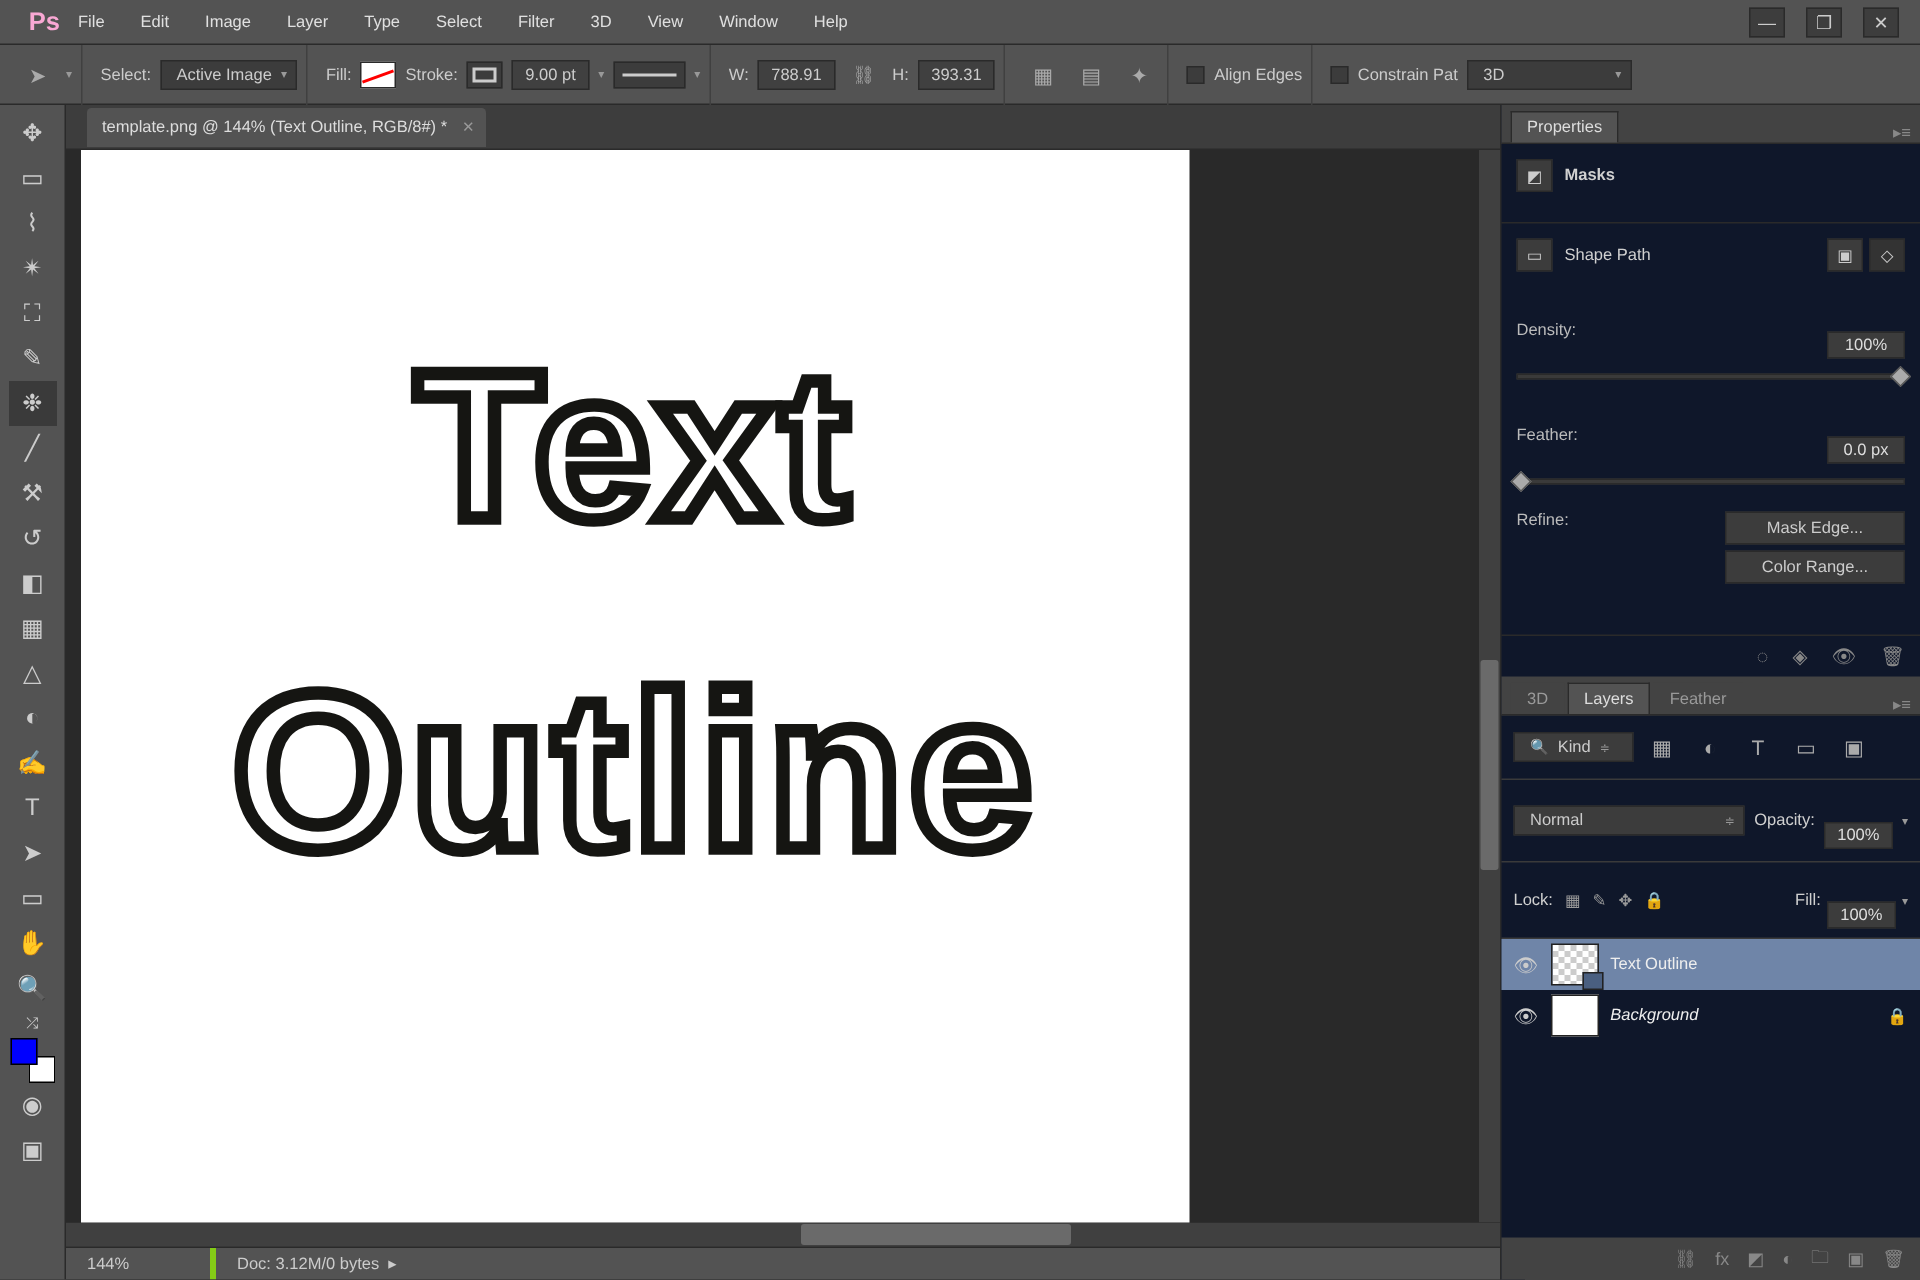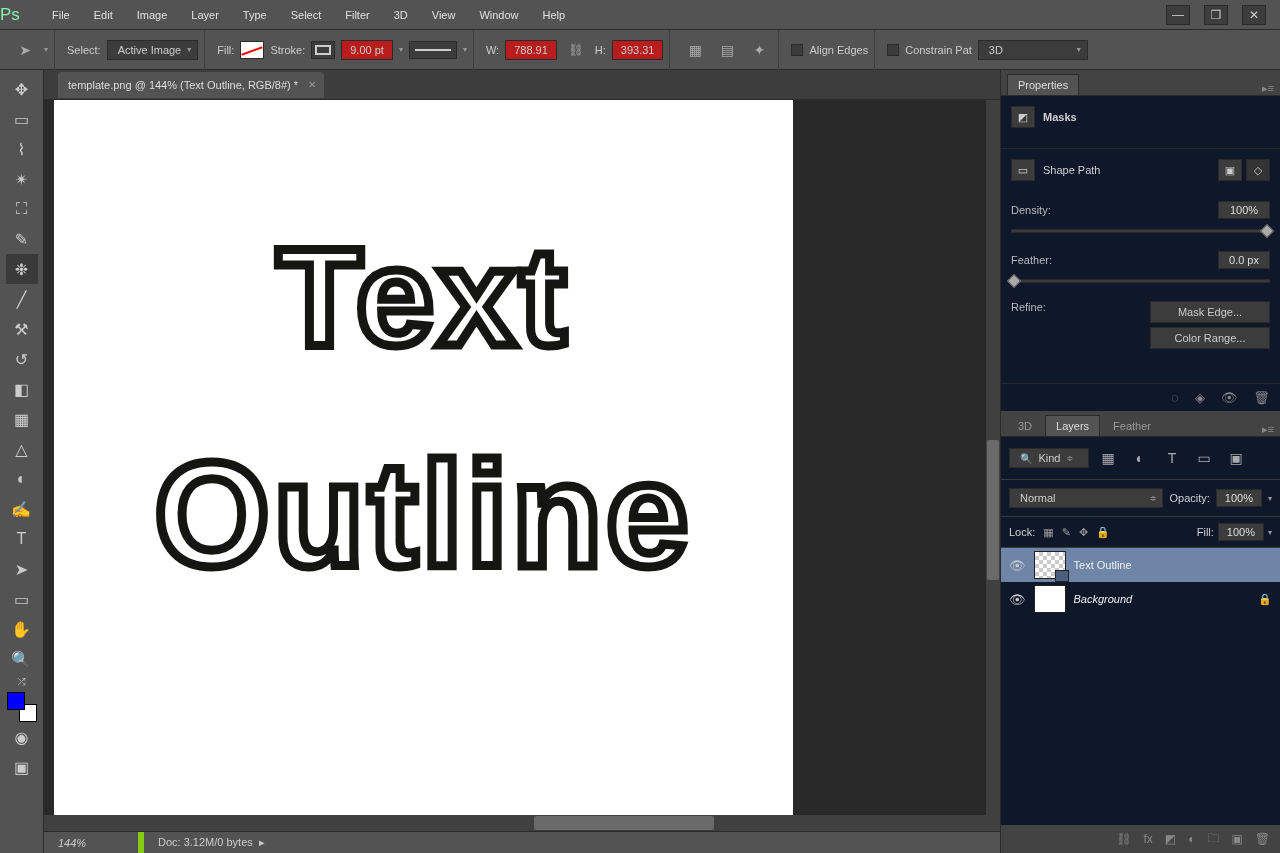--- a/index.html
+++ b/index.html
@@ -1,26 +1,26 @@
 <!DOCTYPE html>
 <html><head>
 <meta charset="utf-8">
 <style>
 * { margin: 0; padding: 0; box-sizing: border-box; font-family: "Segoe UI", Tahoma, sans-serif; font-size: 11px; user-select: none; }
 body { background: #535353; color: #d0d0d0; width: 1280px; height: 853px; overflow: hidden; position: relative; }
 .menubar { height: 30px; background: #535353; display: flex; align-items: center; border-bottom: 1px solid #2a2a2a; }
-.ps-logo { width: 40px; text-align: left; font-size: 17px; font-weight: normal; color: #86efac; }
+.ps-logo { width: 40px; text-align: right; font-size: 17px; font-weight: bold; color: #f9a8d4; }
 .menu-item { padding: 0 12px; height: 30px; line-height: 30px; color: #e0e0e0; cursor: default; }
 .win-controls { margin-left: auto; display: flex; gap: 14px; padding-right: 14px; }
 .win-btn { width: 24px; height: 20px; background: #3d3d3d; border: 1px solid #2a2a2a; display:flex; align-items:center; justify-content:center; color:#ccc; font-size:12px; }
 .optbar { height: 40px; background: #535353; display: flex; align-items: center; border-bottom: 1px solid #2a2a2a; padding: 0 6px; gap: 6px; }
 .opt-group { display: flex; align-items: center; gap: 6px; padding: 0 6px; height: 40px; border-right: 1px solid #404040; }
 .opt-group:last-child{border-right:none;}
 .opt-label { color: #ccc; font-size: 11px; }
-.opt-field { background: #b91c1c; border: 1px solid #2a2a2a; padding: 3px 8px; color: #ccc; font-size: 11px; min-width: 50px; text-align: right; }
+.opt-field { background: #404040; border: 1px solid #2a2a2a; padding: 3px 8px; color: #ccc; font-size: 11px; min-width: 50px; text-align: right; }
 .opt-drop { background: #3c3c3c; border: 1px solid #2a2a2a; padding: 3px 6px 3px 10px; color: #ccc; display:flex; align-items:center; gap:6px; }
 .caret { font-size: 8px; color:#999; }
 .swatch { width: 24px; height: 18px; border: 1px solid #2a2a2a; }
 .no-fill { background: white; position: relative; }
 .no-fill::after { content:""; position:absolute; left:0; right:0; top:50%; border-top:2px solid red; transform: rotate(-20deg);}
 .stroke-sw { background: #3c3c3c; display:flex; align-items:center; justify-content:center;}
 .stroke-sw .inner{width:16px; height:10px; border:2px solid #ccc;}
 .line-sw { background:#3c3c3c; width:48px; display:flex;align-items:center;justify-content:center;}
 .line-sw .ln{ width:36px; border-top:2px solid #ccc;}
 .icon-btn { width: 26px; height: 26px; display:flex; align-items:center; justify-content:center; color:#aaa; font-size:14px; }
@@ -34,33 +34,33 @@
 .bg-color { width:18px; height:18px; background:#fff; border:1px solid #000; position:absolute; right:0; bottom:0;}
 .doc-area { flex: 1; background: #292929; display:flex; flex-direction:column; position:relative;}
 .doc-tabs { height: 30px; background: #3d3d3d; display:flex; align-items:center; padding-left:14px; border-bottom:1px solid #2a2a2a;}
 .doc-tab { background: #535353; height:26px; padding: 0 8px 0 10px; display:flex; align-items:center; gap:10px; color:#ddd; font-size:11px; border-radius:3px 3px 0 0;}
 .doc-tab .x { color:#999; font-size:10px;}
 .canvas-wrap { flex:1; background:#292929; display:flex; align-items:flex-start; justify-content:flex-start; overflow:hidden; position:relative;}
 .canvas { width:739px; height:716px; background:#fff; margin-left:10px; margin-right:12px; display:flex; flex-direction:column; align-items:center; justify-content:flex-start; padding-top:120px;}
 .outline-text{ font-size: 140px; font-weight:800; font-family: Arial, sans-serif; -webkit-text-stroke: 9px #151512; color: #fff; letter-spacing: 4px; line-height:1.1;}
 .outline-text.line2{ font-size:148px; margin-top:60px;}
 .statusbar{ height:22px; background:#535353; border-top:1px solid #2a2a2a; display:flex; align-items:center; font-size:11px; color:#ccc;}
-.statusbar .zoom{ width:100px; padding-left:14px; border-right:6px solid #84cc16; height:100%; display:flex; align-items:center;font-style:italic;}
+.statusbar .zoom{ width:100px; padding-left:14px; border-right:4px solid #84cc16; height:100%; display:flex; align-items:center;}
 .statusbar .docsize{ padding-left:14px;}
 .h-scroll{ height:16px; background:#404040; display:flex; align-items:center;}
 .h-scroll .thumb{ height:14px; background:#6a6a6a; width:180px; margin-left:490px; border-radius:2px;}
 .panels { width: 280px; background:#0f172a; border-left:1px solid #2a2a2a; display:flex; flex-direction:column;}
 .panel-tab-row{ height:26px; display:flex; align-items:flex-end; border-bottom:1px solid #2a2a2a; background:#434343; padding-left:6px; gap:2px;}
 .panel-tab{ padding:4px 10px; background:#535353; border:1px solid #2a2a2a; border-bottom:none; color:#ddd;}
 .panel-tab.inactive{ background:#434343; color:#999; border-color:transparent;}
 .panel-body{ padding:10px; border-bottom:1px solid #2a2a2a;}
 .prop-row{ display:flex; align-items:center; gap:8px; margin-bottom:20px;}
 .prop-row.tight{margin-bottom:10px;}
 .prop-label{ color:#bbb; flex:1;}
-.prop-val{ background:#3c3c3c; border:1px solid #2a2a2a; padding:2px 8px; color:#ddd; min-width:52px; text-align:center;}
+.prop-val{ background:#3c3c3c; border:1px solid #2a2a2a; padding:2px 8px; color:#ddd; min-width:52px; text-align:center;margin-top:20px;}
 .slider{ height:4px; background:#3a3a3a; position:relative; margin-bottom:18px; border:1px solid #2a2a2a;}
 .slider .knob{ width:10px; height:10px; background:#aaa; border:1px solid #555; position:absolute; top:-4px; transform:rotate(45deg);}
 .btn{ background:#3c3c3c; border:1px solid #2a2a2a; padding:4px 10px; color:#ccc; width:120px; text-align:center; margin-bottom:4px;}
 .icon-row{ display:flex; justify-content:flex-end; gap:16px; padding:6px 10px;}
 .icon-row span{ color:#888; font-size:13px;}
 .layers-body{ padding:0;}
 .layer-filter{ padding:8px; display:flex; align-items:center; gap:6px; border-bottom:1px solid #3a3a3a;}
 .layer-opts{ padding:8px; display:flex; align-items:center; gap:6px; border-bottom:1px solid #3a3a3a; justify-content:space-between;}
 .layer-lock{ padding:6px 8px; display:flex; align-items:center; gap:8px; border-bottom:1px solid #3a3a3a; justify-content:space-between;}
 .lock-icons{display:flex; gap:8px; color:#999;}

